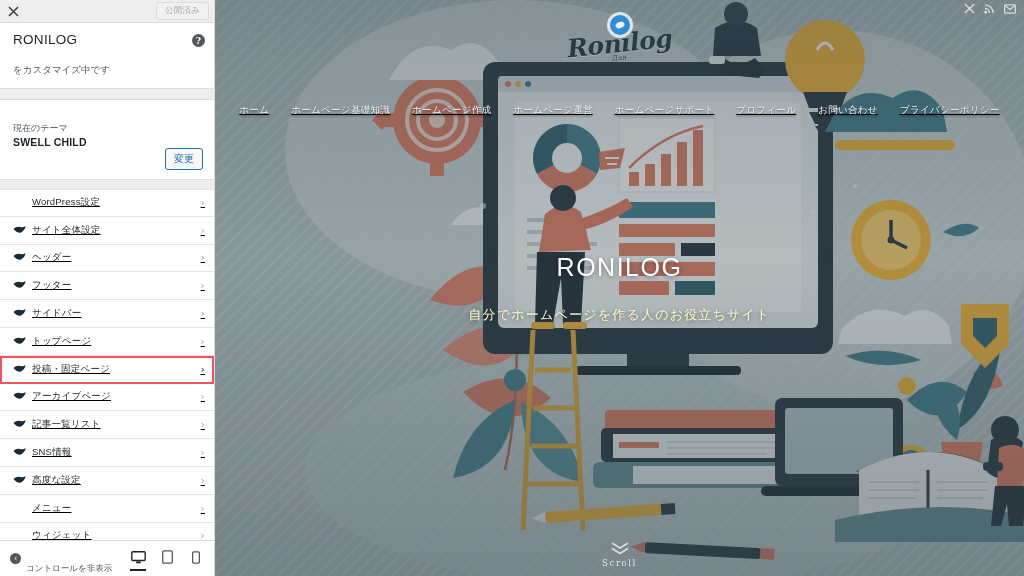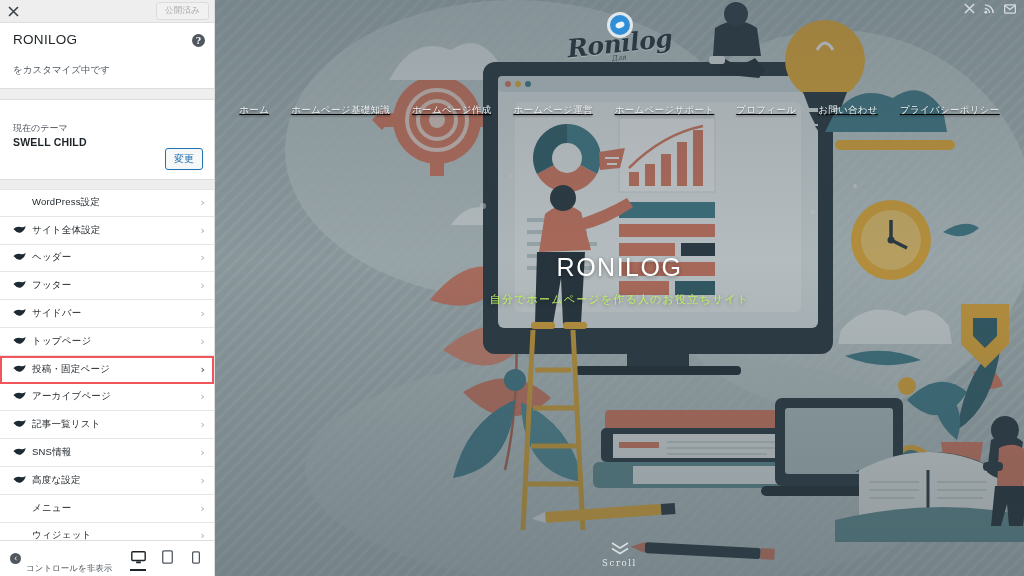--- a/index.html
+++ b/index.html
@@ -61,21 +61,21 @@
   }
   .cz-theme-label { font-size: 9px; color: #50575e; line-height: 1.45; }
   .cz-theme-name { font-size: 10.5px; color: #1d2327; font-weight: 700; letter-spacing: .2px; margin-top: 1px; }
   .change-btn {
     background: #f6f7f7; color: #2271b1; border: 1px solid #2271b1;
     border-radius: 3px; font-size: 10px; padding: 3px 8px; cursor: pointer; margin-top: 48px;
   }
 
   .cz-spacer2 { height: 9px; flex: 0 0 9px; background: #eee; }
 
-  .cz-menu { background: #ef4444; flex: 1 1 auto; overflow: hidden; }
+  .cz-menu { background: #ef4444; flex: 1 1 auto; overflow: hidden; text-decoration: underline; }
   .cz-item {
     position: relative; height: 27.8px;
     display: flex; align-items: center;
     padding: 0 9px 0 13px;
     border-bottom: 1px solid #e6e6e6;
     background: #fff; cursor: pointer;
   }
   .cz-item:first-child { border-top: 1px solid #e6e6e6; }
   .cz-item .bird { width: 13px; height: 11px; margin-right: 6px; flex: 0 0 13px; display: block; }
   .cz-item .lbl { font-size: 9.5px; color: #1d2327; letter-spacing: .2px; flex: 1 1 auto; }
@@ -155,21 +155,21 @@
   }
 
   .hero-center {
     position: absolute; top: 253px; left: 0; right: 0; z-index: 6; text-align: center;
   }
   .hero-title {
     font-size: 25px; color: #fff; font-weight: 400; letter-spacing: 1.5px;
     text-shadow: 0 1px 4px rgba(0,0,0,.4);
   }
   .hero-tag {
-    margin-top: 10px; font-size: 11px; color: #bef264; letter-spacing: 1.2px;
+    margin-top: 24px; font-size: 13px; color: #fef9c3; letter-spacing: 1.2px;
     text-shadow: 0 1px 4px rgba(0,0,0,.45);
   }
 
   .scroll-ind {
     position: absolute; bottom: 8px; left: 0; right: 0; z-index: 6;
     display: flex; flex-direction: column; align-items: center; cursor: pointer;
   }
   .scroll-ind .chevs { color: #e3e9ea; line-height: .7; opacity: .9; }
   .scroll-ind .txt {
     font-size: 8.5px; color: #e3e9ea; letter-spacing: 1.6px; margin-top: 3px;

